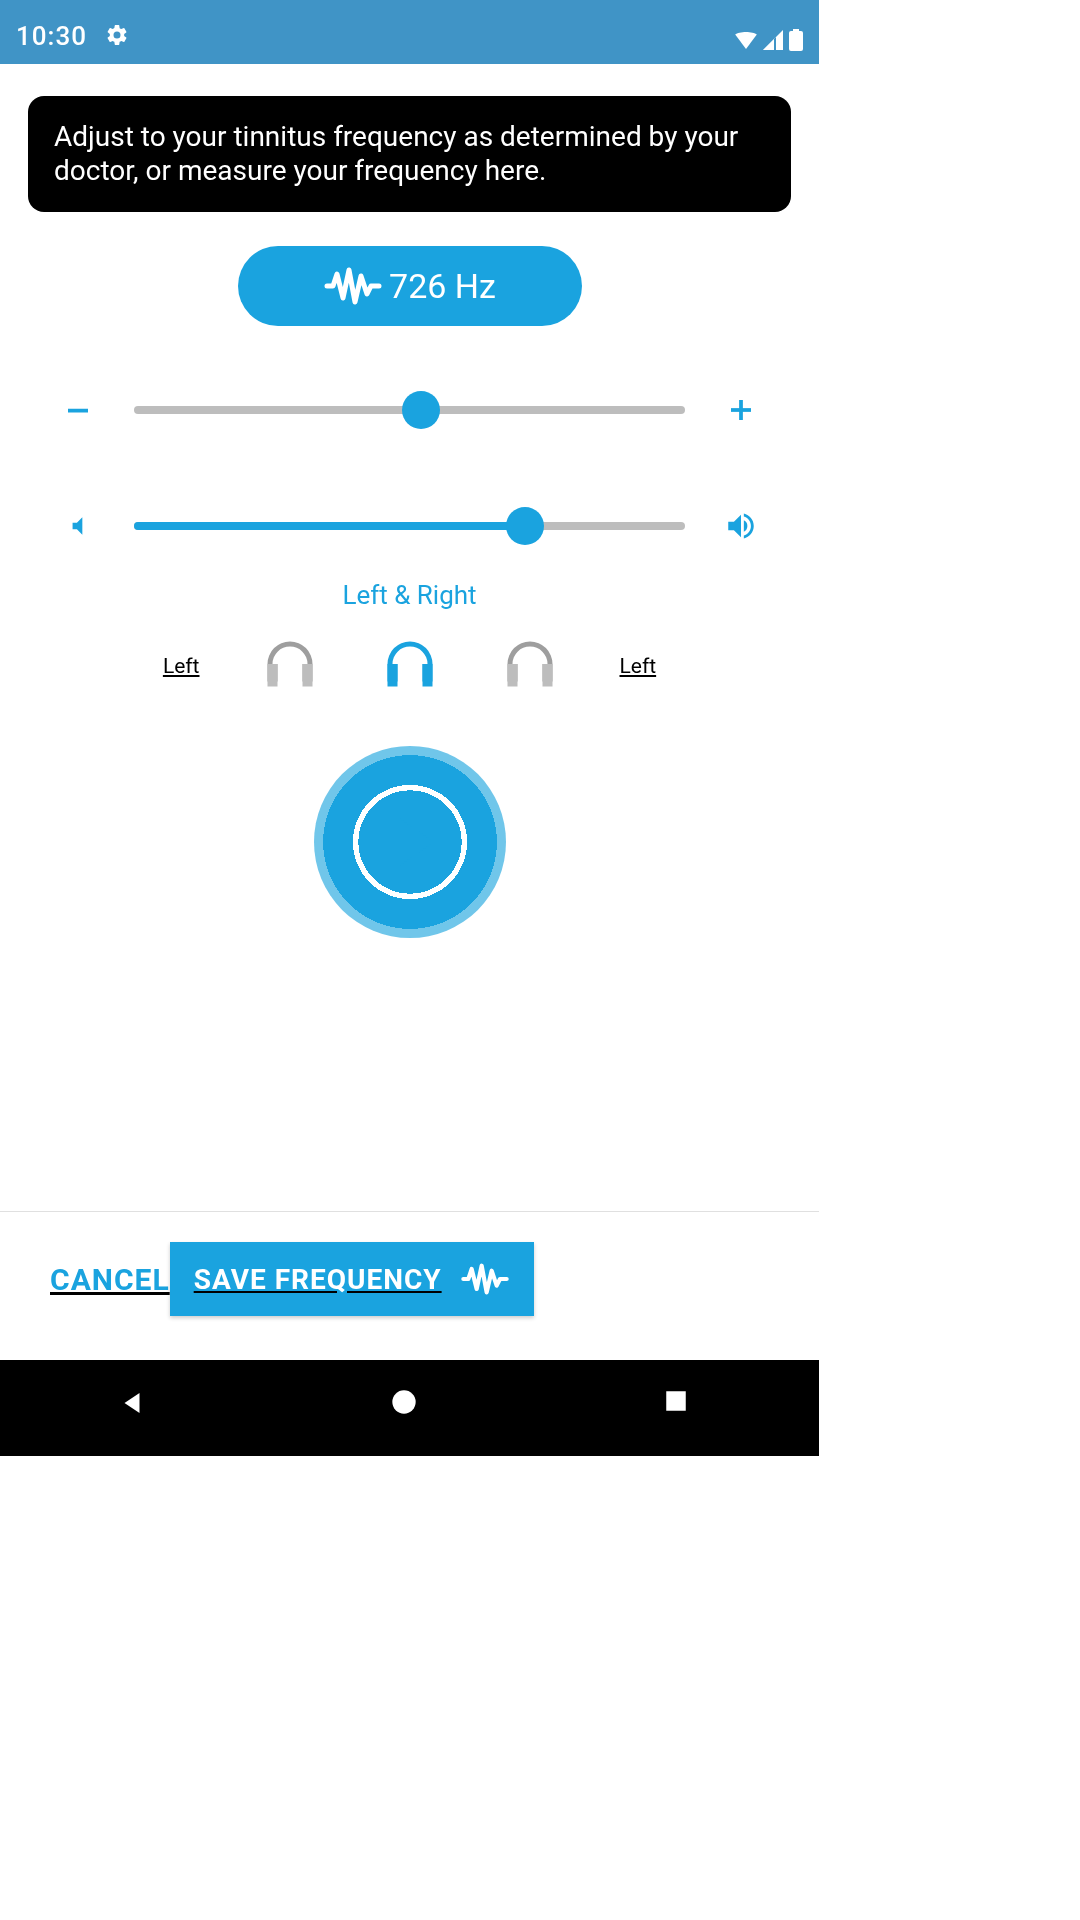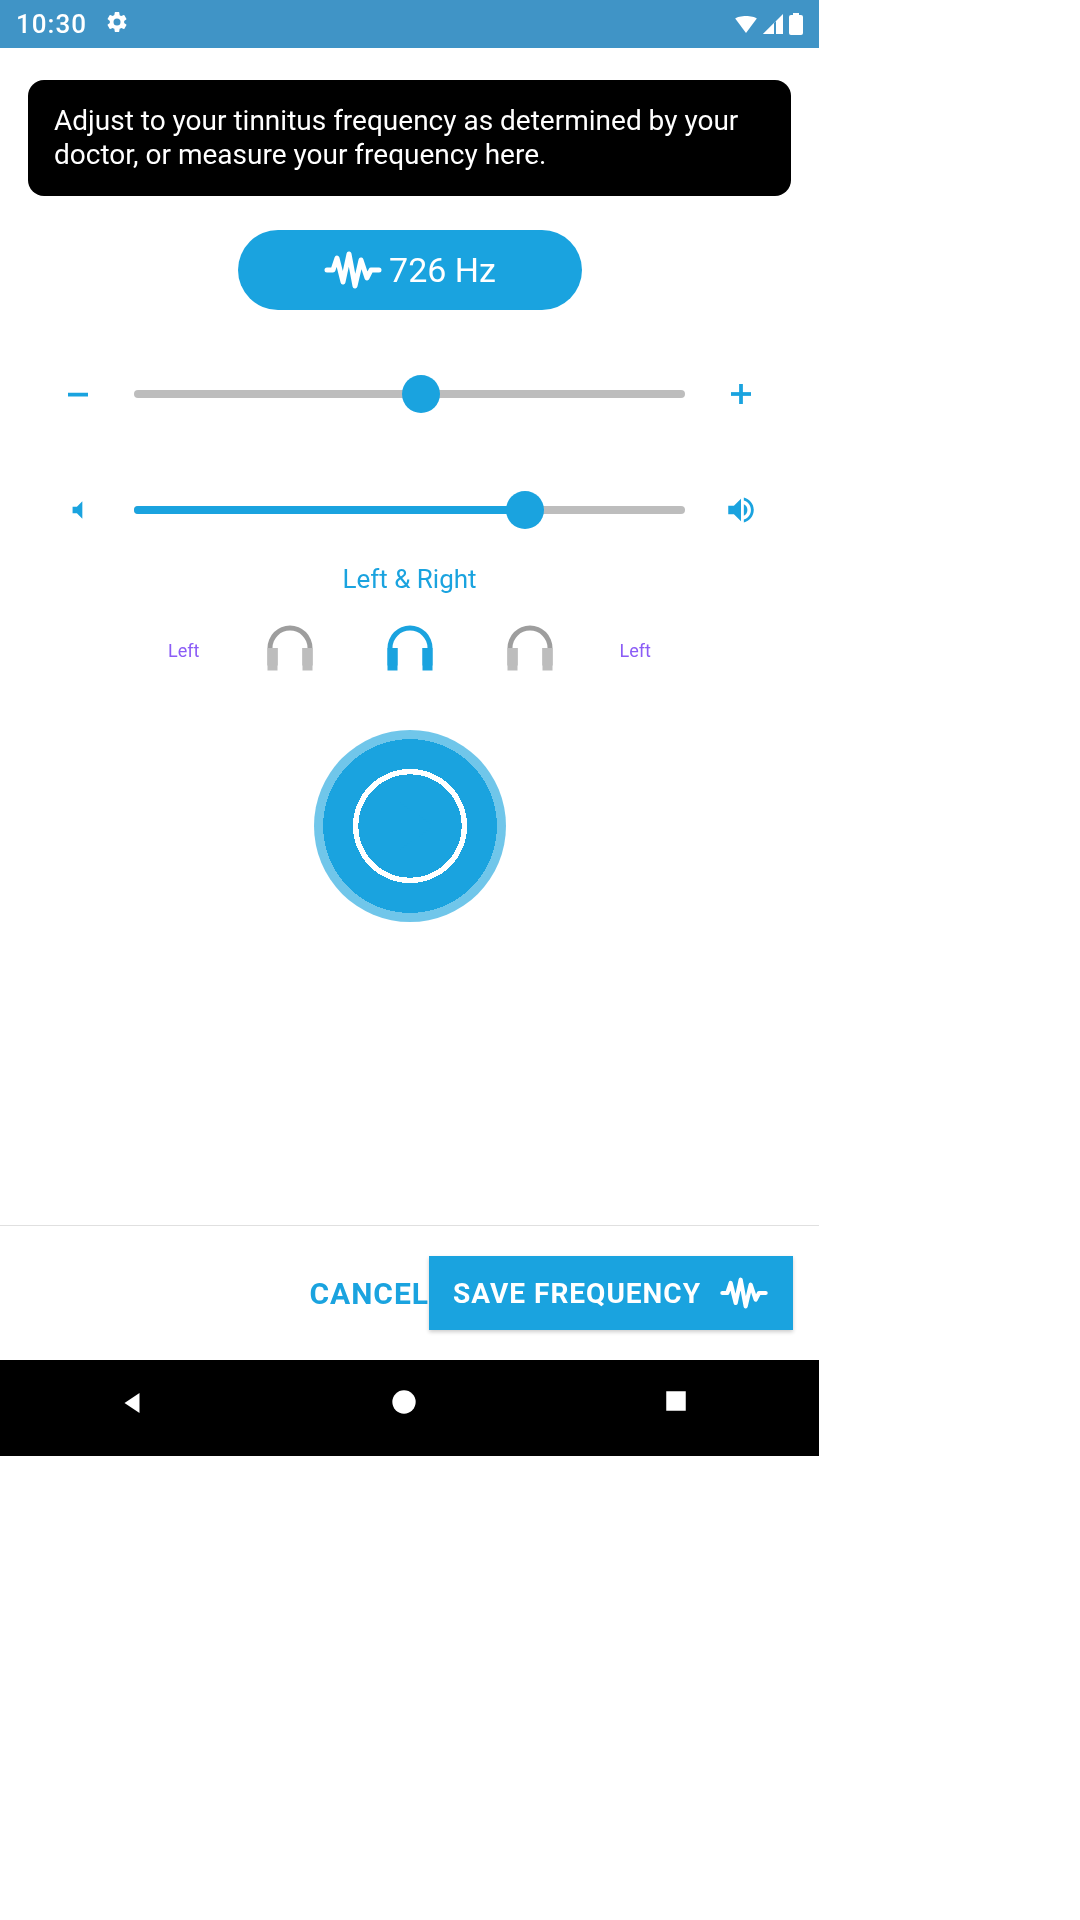--- a/index.html
+++ b/index.html
@@ -1,37 +1,37 @@
 <!DOCTYPE html>
 <html><head>
 <meta charset="utf-8">
 <style>
 * { margin: 0; padding: 0; box-sizing: border-box; font-family: Roboto, Arial, sans-serif; }
 body { width: 819px; height: 1456px; background: #fff; display: flex; flex-direction: column; }
-.status-bar { height: 48px; background: #4094C6; display: flex; align-items: center; padding: 0 16px; color: #fff; }
+.status-bar { height: 64px; background: #4094C6; display: flex; align-items: flex-end; padding: 13px 16px; color: #fff; }
 .status-time { font-size: 26px; font-weight: 500; letter-spacing: 1px; }
 .status-gear { margin-left: 18px; }
 .status-right { margin-left: auto; display: flex; align-items: center; gap: 6px; }
 .content { flex: 1; display: flex; flex-direction: column; background: #fff; }
 .info-banner { margin: 32px 28px 0 28px; background: #000000; color: #fff; font-size: 28px; line-height: 34px; padding: 24px 26px; border-radius: 16px; }
 .freq-pill { margin: 34px auto 0 auto; background: #1AA3DF; border-radius: 50px; display: flex; align-items: center; justify-content: center; gap: 6px; padding: 14px 40px; width: 344px; height: 80px; }
 .freq-pill span { color: #fff; font-size: 34px; font-weight: 400; }
 .slider-row { display: flex; align-items: center; padding: 0 56px; margin-top: 62px; }
 .slider-row.vol { margin-top: 72px; }
 .slider-icon { width: 44px; height: 44px; display: flex; align-items: center; justify-content: center; color: #1AA3DF; }
 .slider-track { flex: 1; height: 8px; background: #BDBDBD; border-radius: 4px; margin: 0 34px; position: relative; }
 .slider-fill { position: absolute; left: 0; top: 0; bottom: 0; background: #1AA3DF; border-radius: 4px; }
 .slider-thumb { position: absolute; top: 50%; width: 38px; height: 38px; background: #1AA3DF; border-radius: 50%; transform: translate(-50%, -50%); }
 .channel-label { text-align: center; color: #1AA3DF; font-size: 26px; margin-top: 32px; }
 .headphones-row { display: flex; align-items: center; justify-content: center; gap: 60px; margin-top: 24px; }
-.hp-side-label { color: #8b5cf6; font-size: 18px; }
+.hp-side-label { color: #000000; font-size: 21px; text-decoration: underline; }
 .hp-icon { cursor: pointer; }
 .play-btn { margin: 48px auto 0 auto; width: 192px; height: 192px; border-radius: 50%; background: radial-gradient(circle, #1AA3DF 0%, #1AA3DF 38%, #fff 38%, #fff 42%, #1AA3DF 42%, #1AA3DF 64%, #70C6EA 64%, #70C6EA 80%, #C2E7F6 80%, #C2E7F6 100%); position: relative; display: flex; align-items: center; justify-content: center; cursor: pointer; }
 .play-btn-inner { width: 0; height: 0; border-left: 38px solid #1AA3DF; border-top: 26px solid transparent; border-bottom: 26px solid transparent; margin-left: 10px; }
-.footer { border-top: 1px solid #E0E0E0; display: flex; align-items: center; justify-content: flex-end; padding: 30px 26px 30px 50px; }
+.footer { border-top: 1px solid #E0E0E0; display: flex; align-items: center; justify-content: flex-start; padding: 30px 26px 44px 50px; text-decoration: underline; }
 .cancel-btn { color: #1AA3DF; font-size: 30px; font-weight: 700; letter-spacing: 1px; cursor: pointer; }
 .save-btn { background: #1AA3DF; color: #fff; font-size: 28px; font-weight: 700; letter-spacing: 1px; padding: 20px 24px; display: flex; align-items: center; gap: 18px; box-shadow: 0 2px 4px rgba(0,0,0,0.2); cursor: pointer; }
 .nav-bar { height: 96px; background: #000; display: flex; align-items: center; justify-content: space-around; }
 .nav-btn { width: 40px; height: 40px; cursor: pointer; }
 </style>
 </head>
 <body>
 
 <div class="status-bar">
   <span class="status-time">10:30</span>

